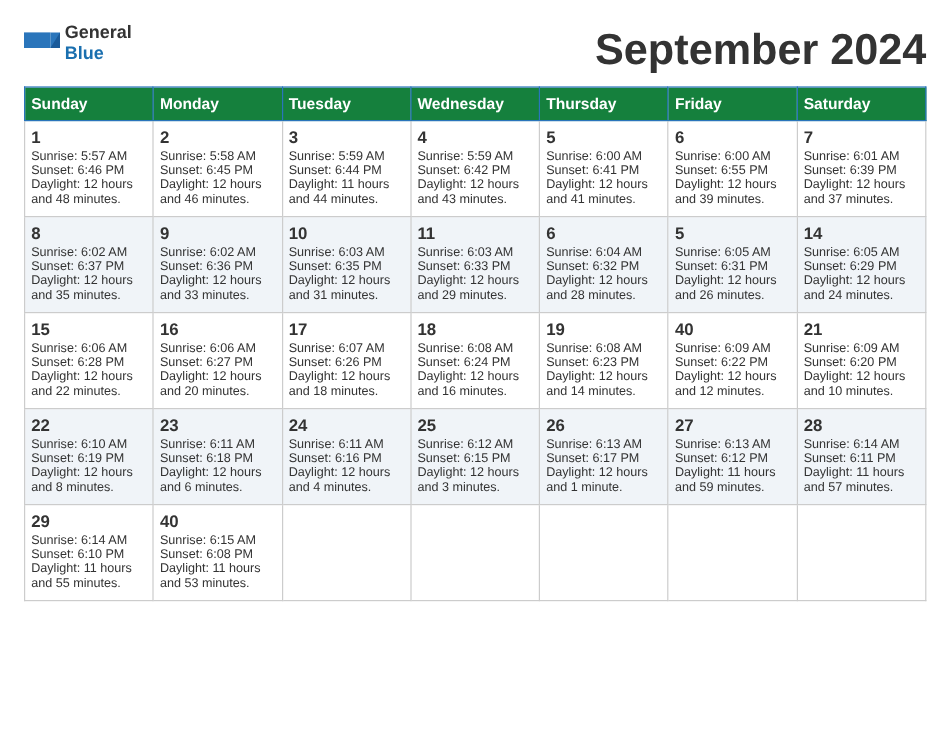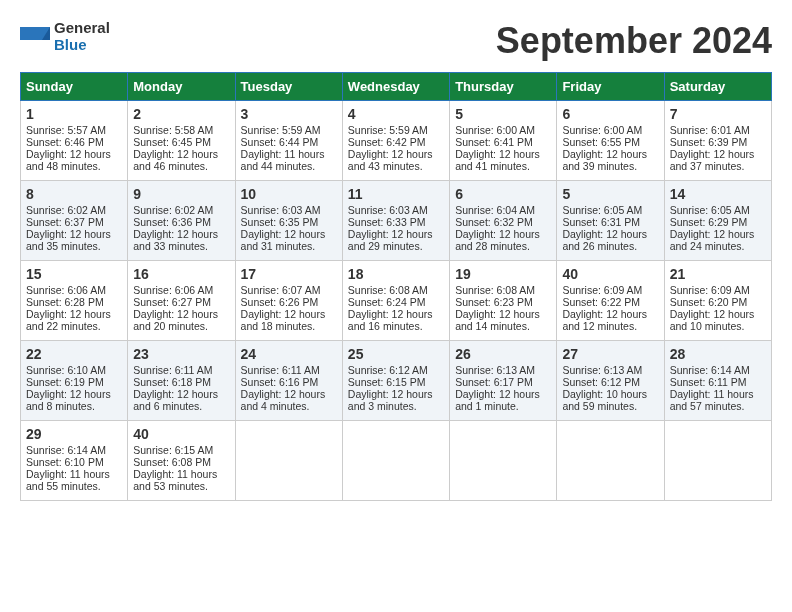--- a/index.html
+++ b/index.html
@@ -131,21 +131,21 @@
         <td><span class="day-num">19</span><span>Sunrise: 6:08 AM</span><br><span>Sunset: 6:23 PM</span><br><span>Daylight: 12 hours and 14 minutes.</span></td>
         <td><span class="day-num">40</span><span>Sunrise: 6:09 AM</span><br><span>Sunset: 6:22 PM</span><br><span>Daylight: 12 hours and 12 minutes.</span></td>
         <td><span class="day-num">21</span><span>Sunrise: 6:09 AM</span><br><span>Sunset: 6:20 PM</span><br><span>Daylight: 12 hours and 10 minutes.</span></td>
       </tr>
       <tr class="row-even">
         <td><span class="day-num">22</span><span>Sunrise: 6:10 AM</span><br><span>Sunset: 6:19 PM</span><br><span>Daylight: 12 hours and 8 minutes.</span></td>
         <td><span class="day-num">23</span><span>Sunrise: 6:11 AM</span><br><span>Sunset: 6:18 PM</span><br><span>Daylight: 12 hours and 6 minutes.</span></td>
         <td><span class="day-num">24</span><span>Sunrise: 6:11 AM</span><br><span>Sunset: 6:16 PM</span><br><span>Daylight: 12 hours and 4 minutes.</span></td>
         <td><span class="day-num">25</span><span>Sunrise: 6:12 AM</span><br><span>Sunset: 6:15 PM</span><br><span>Daylight: 12 hours and 3 minutes.</span></td>
         <td><span class="day-num">26</span><span>Sunrise: 6:13 AM</span><br><span>Sunset: 6:17 PM</span><br><span>Daylight: 12 hours and 1 minute.</span></td>
-        <td><span class="day-num">27</span><span>Sunrise: 6:13 AM</span><br><span>Sunset: 6:12 PM</span><br><span>Daylight: 10 hours and 59 minutes.</span></td>
+        <td><span class="day-num">27</span><span>Sunrise: 6:13 AM</span><br><span>Sunset: 6:12 PM</span><br><span>Daylight: 11 hours and 59 minutes.</span></td>
         <td><span class="day-num">28</span><span>Sunrise: 6:14 AM</span><br><span>Sunset: 6:11 PM</span><br><span>Daylight: 11 hours and 57 minutes.</span></td>
       </tr>
       <tr>
         <td><span class="day-num">29</span><span>Sunrise: 6:14 AM</span><br><span>Sunset: 6:10 PM</span><br><span>Daylight: 11 hours and 55 minutes.</span></td>
         <td><span class="day-num">40</span><span>Sunrise: 6:15 AM</span><br><span>Sunset: 6:08 PM</span><br><span>Daylight: 11 hours and 53 minutes.</span></td>
         <td class="empty-cell"></td>
         <td class="empty-cell"></td>
         <td class="empty-cell"></td>
         <td class="empty-cell"></td>
         <td class="empty-cell"></td>

